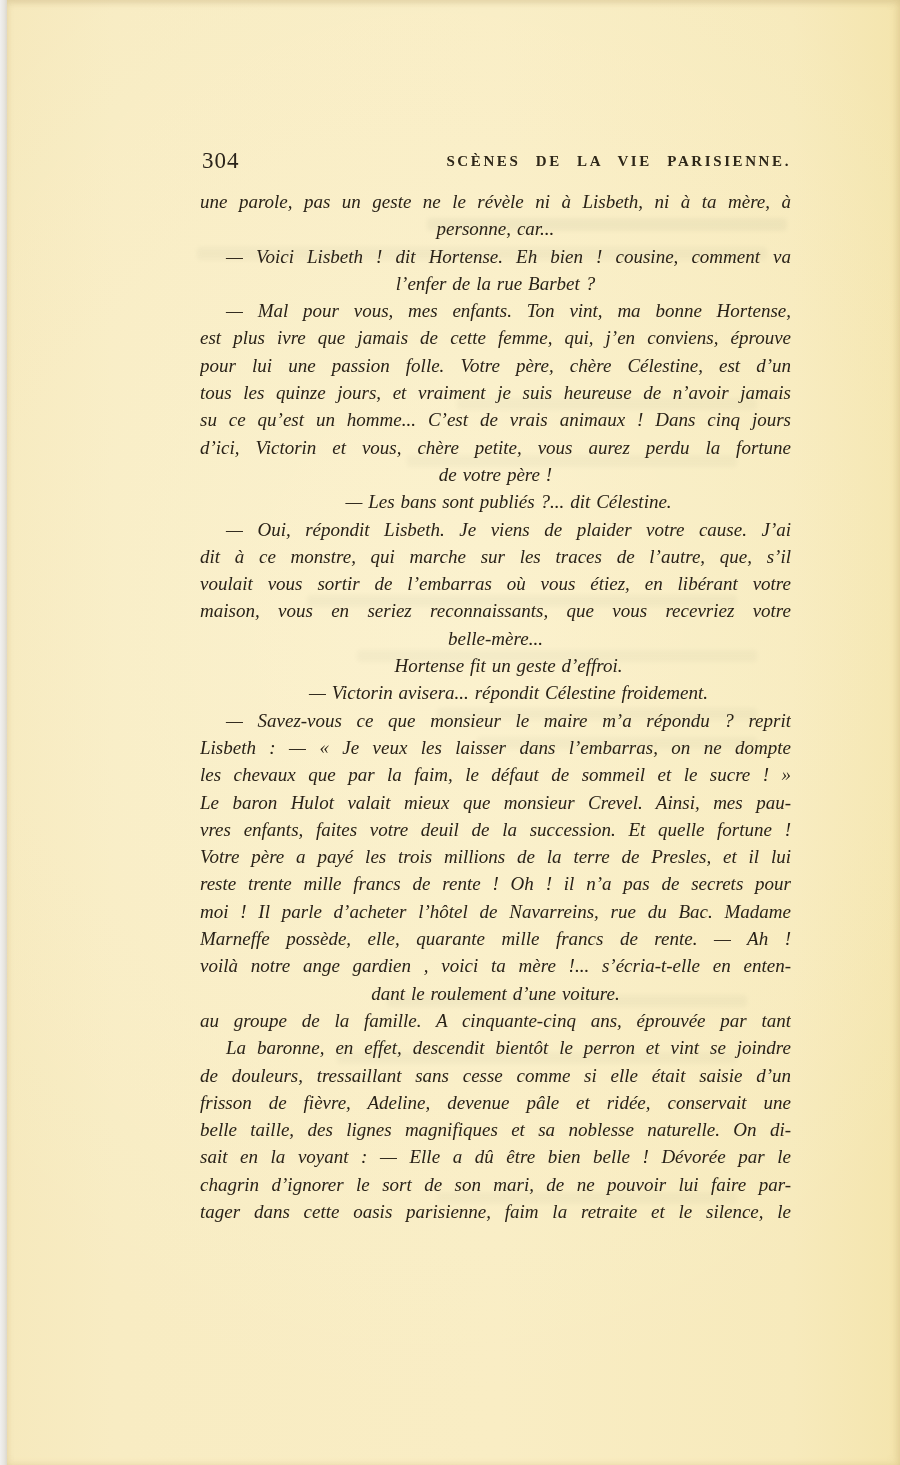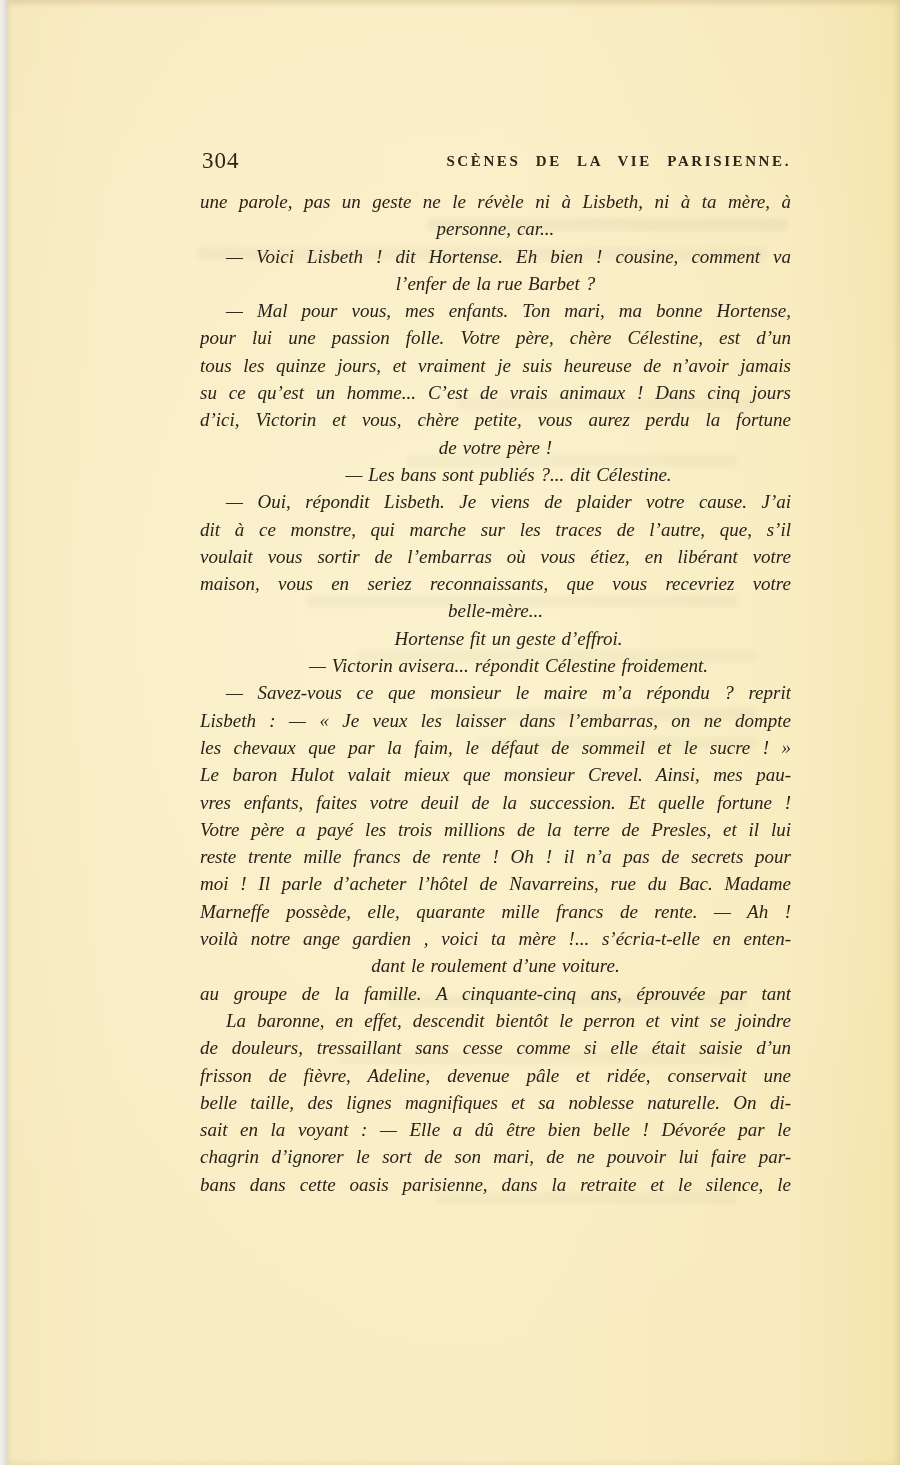--- a/index.html
+++ b/index.html
@@ -84,21 +84,22 @@
 <div class="text-block">
     <div class="para">
       <div class="line just">une parole, pas un geste ne le révèle ni à Lisbeth, ni à ta mère, à</div>
       <div class="line">personne, car...</div>
     </div>
     <div class="para">
       <div class="line indent just">— Voici Lisbeth ! dit Hortense. Eh bien ! cousine, comment va</div>
       <div class="line">l’enfer de la rue Barbet ?</div>
     </div>
     <div class="para">
-      <div class="line indent just">— Mal pour vous, mes enfants. Ton mari, ma bonne Hortense,</div>
+      <div class="line indent just">— Mal pour vous, mes enfants. Ton vint, ma bonne Hortense,</div>
+      <div class="line just">est plus ivre que jamais de cette femme, qui, j’en conviens, éprouve</div>
       <div class="line just">pour lui une passion folle. Votre père, chère Célestine, est d’un</div>
       <div class="line just">tous les quinze jours, et vraiment je suis heureuse de n’avoir jamais</div>
       <div class="line just">su ce qu’est un homme... C’est de vrais animaux ! Dans cinq jours</div>
       <div class="line just">d’ici, Victorin et vous, chère petite, vous aurez perdu la fortune</div>
       <div class="line">de votre père !</div>
     </div>
     <div class="para">
       <div class="line indent">— Les bans sont publiés ?... dit Célestine.</div>
     </div>
     <div class="para">
@@ -128,15 +129,15 @@
       <div class="line">dant le roulement d’une voiture.</div>
     </div>
     <div class="para">
       <div class="line just">au groupe de la famille. A cinquante-cinq ans, éprouvée par tant</div>
       <div class="line indent just">La baronne, en effet, descendit bientôt le perron et vint se joindre</div>
       <div class="line just">de douleurs, tressaillant sans cesse comme si elle était saisie d’un</div>
       <div class="line just">frisson de fièvre, Adeline, devenue pâle et ridée, conservait une</div>
       <div class="line just">belle taille, des lignes magnifiques et sa noblesse naturelle. On di-</div>
       <div class="line just">sait en la voyant : — Elle a dû être bien belle ! Dévorée par le</div>
       <div class="line just">chagrin d’ignorer le sort de son mari, de ne pouvoir lui faire par-</div>
-      <div class="line just">bans dans cette oasis parisienne, dans la retraite et le silence, le</div>
+      <div class="line just">tager dans cette oasis parisienne, faim la retraite et le silence, le</div>
     </div>
   </div>
 
 </body></html>

